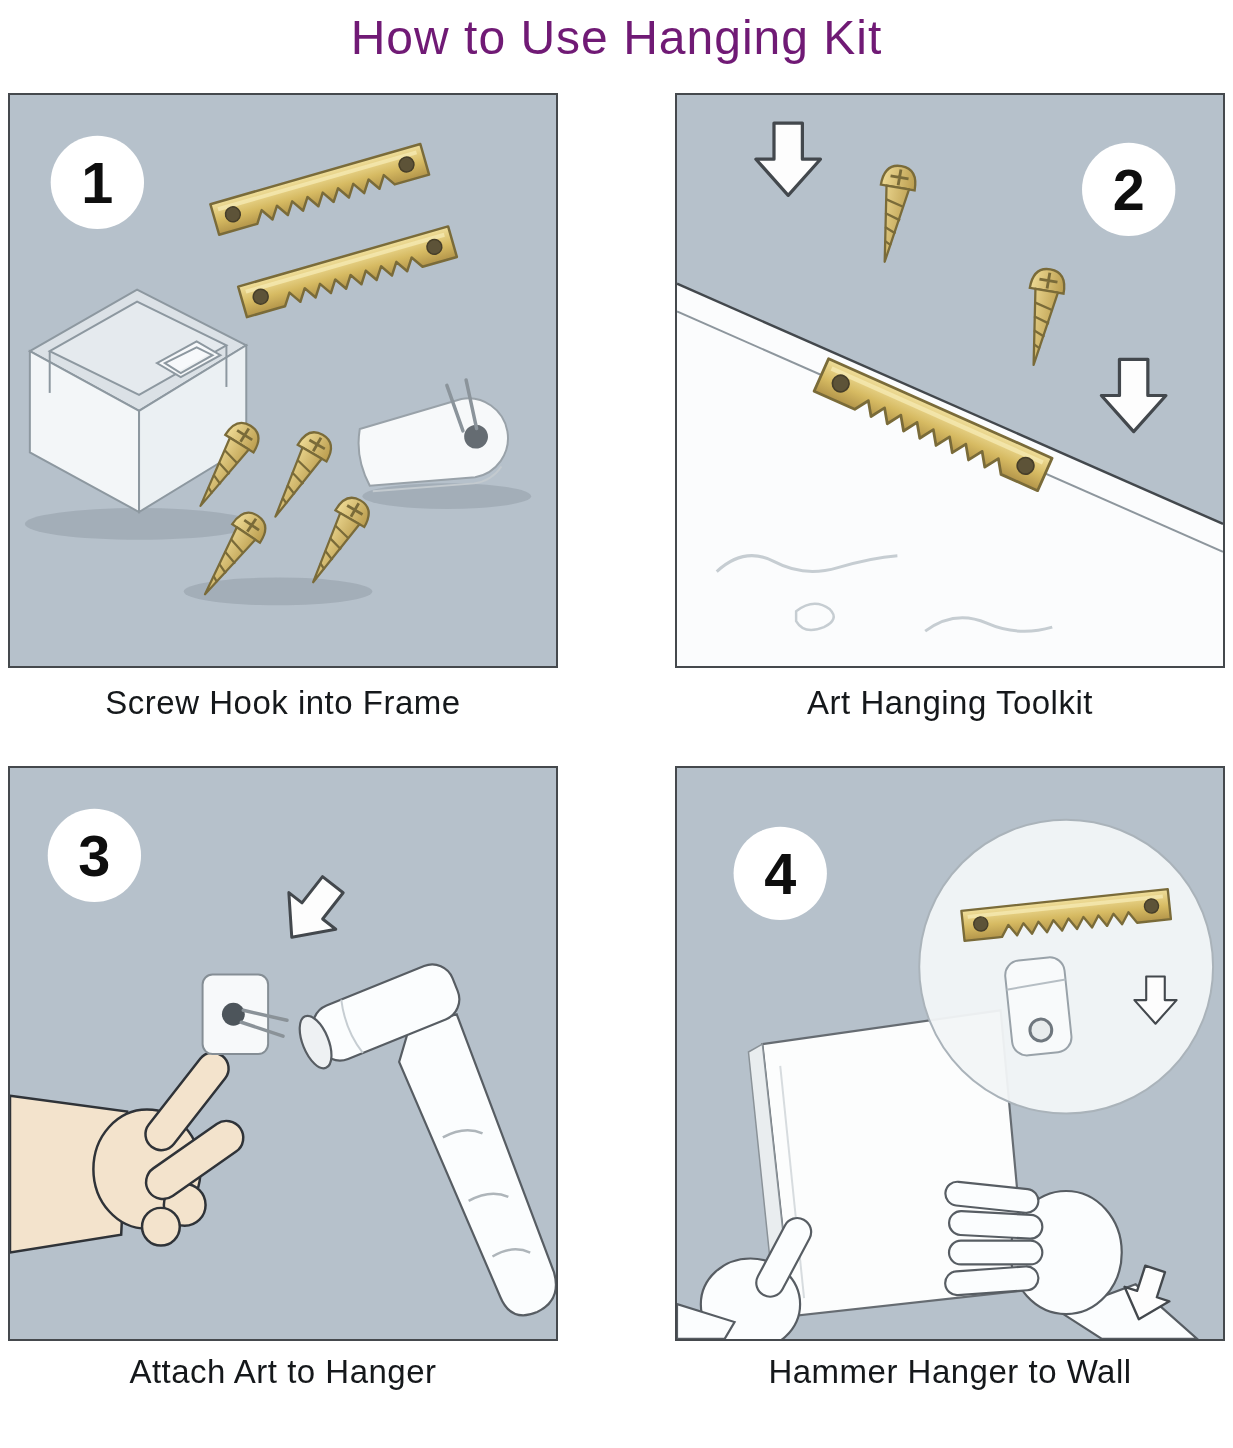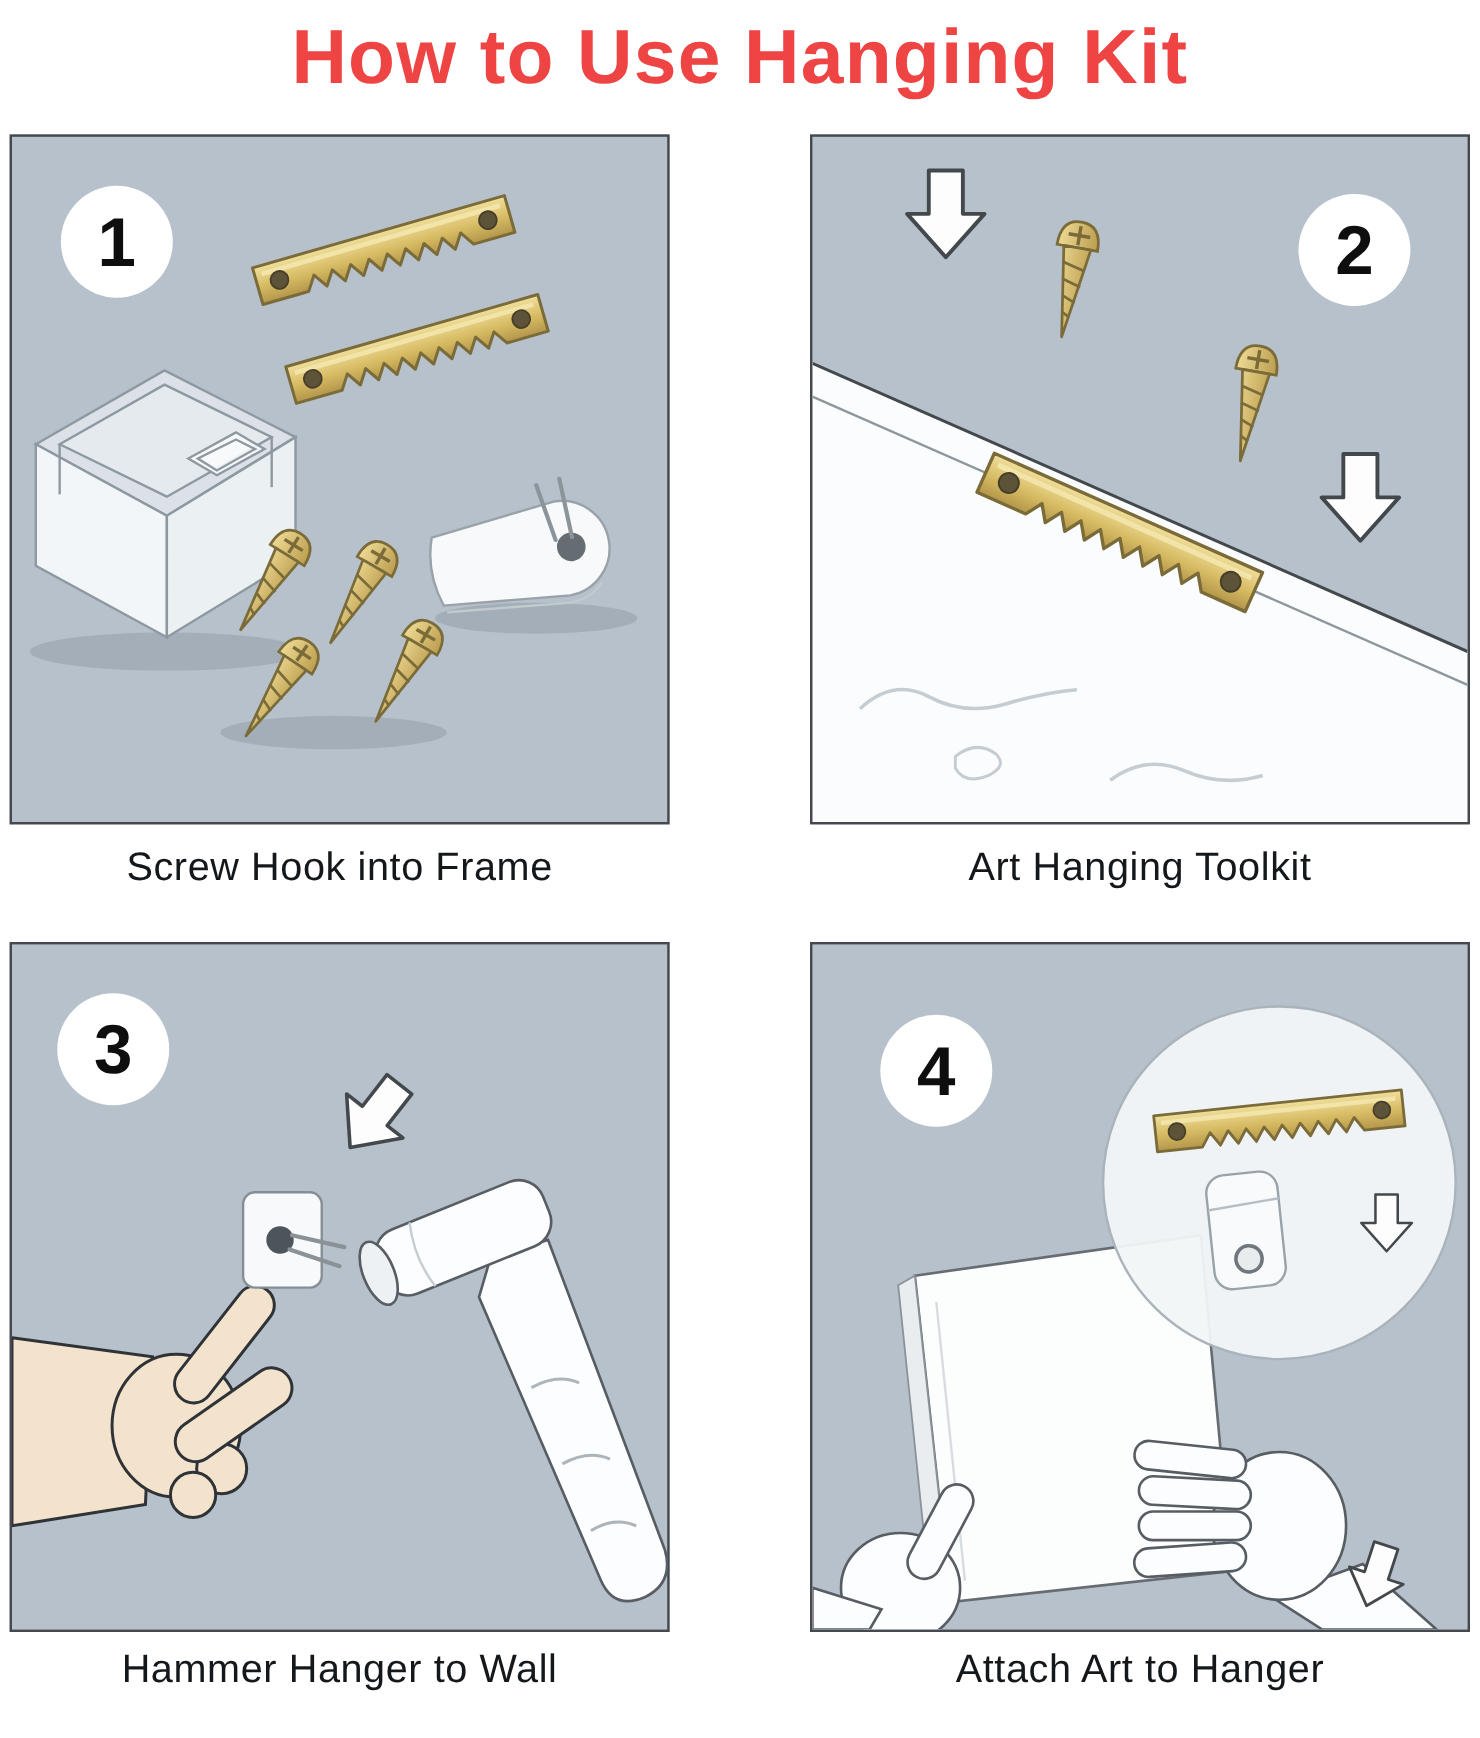--- a/index.html
+++ b/index.html
@@ -1,25 +1,25 @@
 <!DOCTYPE html>
 <html style="--panel_bg: #b6c1cb; --gold: #d6ba62; --gold_dark: #7a6b39; --outline: #43484d; --skin: #f3e3cc; --white: #fcfdfe;"><head>
 <meta charset="utf-8">
 <style>
   html,body{margin:0;padding:0;background:#ffffff;}
   body{font-family:"Liberation Sans", sans-serif;color:#111;}
   .page{width:1233px;margin:0 auto;background:#ffffff;}
   .title{
     text-align:center;
-    font-size:64px;
-    font-weight:700;
+    font-size:48px;
+    font-weight:400;
     letter-spacing:1px;
     margin:0;
     padding:10px 0 28px 0;
-    color:#ef4444;
+    color:#701a75;
   }
   .grid{
     display:grid;
     grid-template-columns:550px 550px;
     justify-content:space-between;
     padding:0 8px;
   }
   .panel{
     width:550px;height:575px;
     background:var(--panel_bg,#b6c1cb);
@@ -270,17 +270,17 @@
             <use href="#g-arrow"></use>
           </g>
 
         <g>
           <circle cx="104" cy="106" r="47" fill="#ffffff"></circle>
           <text x="104" y="107" class="badge-num">4</text>
         </g>
       </svg>
     </div>
 
+    <div class="caption bottom">Attach Art to Hanger</div>
     <div class="caption bottom">Hammer Hanger to Wall</div>
-    <div class="caption bottom">Attach Art to Hanger</div>
 
   </div>
 </div>
 
 </body></html>

